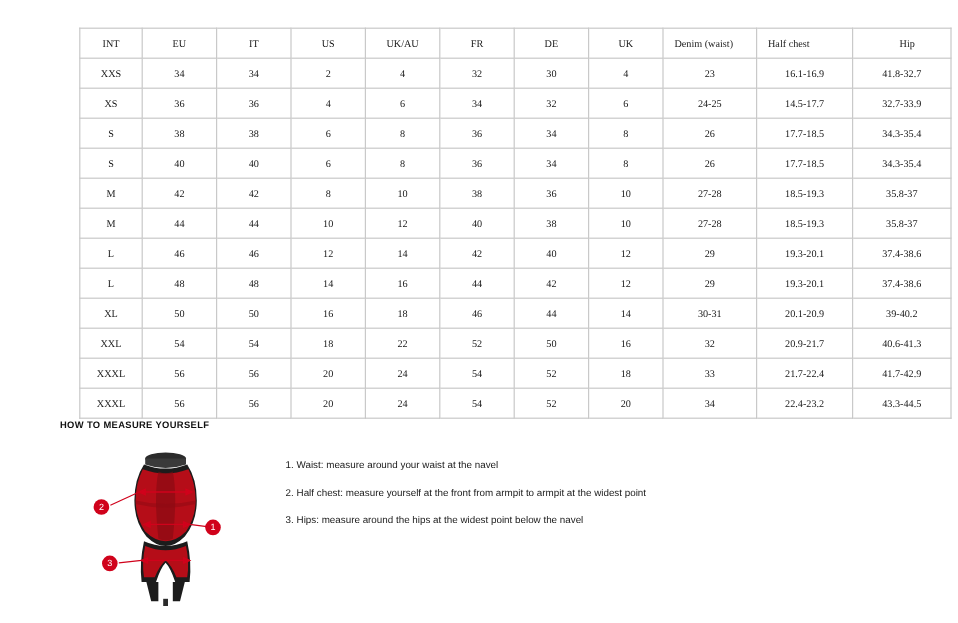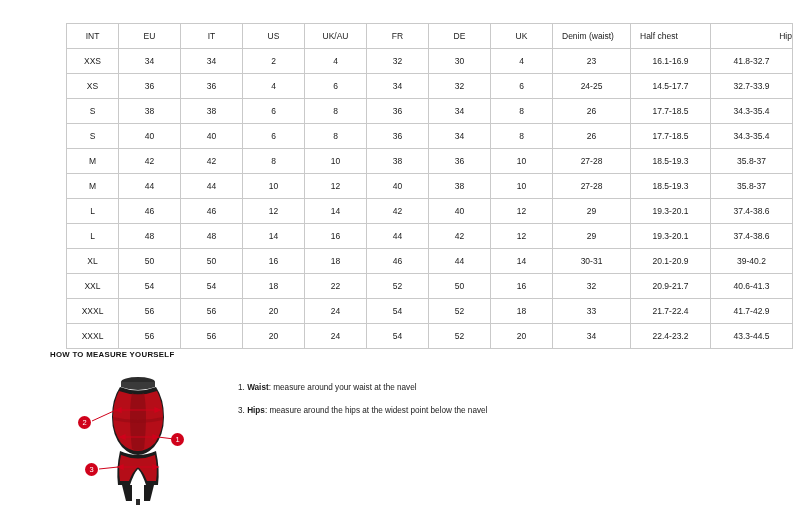--- a/index.html
+++ b/index.html
@@ -25,20 +25,21 @@
   .size-table-wrap {
     position: absolute;
     left: 66px;
     top: 23px;
     width: 666px;
   }
   table.size-table {
     border-collapse: collapse;
     width: 100%;
     table-layout: fixed;
+    font-family: Liberation Serif, serif;
   }
   table.size-table th,
   table.size-table td {
     border: 1px solid #c9c9c9;
     height: 24px;
     font-size: 8.5px;
     font-weight: normal;
     color: #1a1a1a;
     text-align: center;
     vertical-align: middle;
@@ -94,21 +95,21 @@
   .steps {
     margin-left: 36px;
     margin-top: 14px;
   }
   .step {
     font-size: 8.2px;
     color: #1a1a1a;
     margin-bottom: 13px;
     line-height: 1.2;
   }
-  .step b { font-weight: bold; }
+  .step b { font-weight: normal; }
 
   
   .mannequin {
     position: absolute;
     left: 0;
     top: 0;
   }
   .bullet {
     position: absolute;
     width: 13px;
@@ -150,21 +151,21 @@
           <th>INT</th>
           <th>EU</th>
           <th>IT</th>
           <th>US</th>
           <th>UK/AU</th>
           <th>FR</th>
           <th>DE</th>
           <th>UK</th>
           <th class="denim" style="text-align:left;padding-left:9px;">Denim (waist)</th>
           <th class="halfchest" style="text-align:left;padding-left:9px;">Half chest</th>
-          <th class="hip" style="text-align:right;padding-left:9px;">Hip</th>
+          <th class="hip" style="text-align:center;padding-left:9px;">Hip</th>
         </tr>
       </thead>
       <tbody>
         <tr>
           <td>XXS</td>
           <td>34</td>
           <td>34</td>
           <td>2</td>
           <td>4</td>
           <td>32</td>
@@ -375,20 +376,24 @@
         <div class="bullet bullet-2">2</div>
         <div class="bullet bullet-3">3</div>
       </div>
 
       <div class="steps">
         <div class="step">
           <span>1.</span>
           <b>Waist</b><span>: measure around your waist at the navel</span>
         </div>
         <div class="step">
+          <span>2.</span>
+          <b>Half chest</b><span>: measure yourself at the front from armpit to armpit at the widest point</span>
+        </div>
+        <div class="step">
           <span>3.</span>
           <b>Hips</b><span>: measure around the hips at the widest point below the navel</span>
         </div>
       </div>
 
     </div>
   </div>
 
 </div>
 

